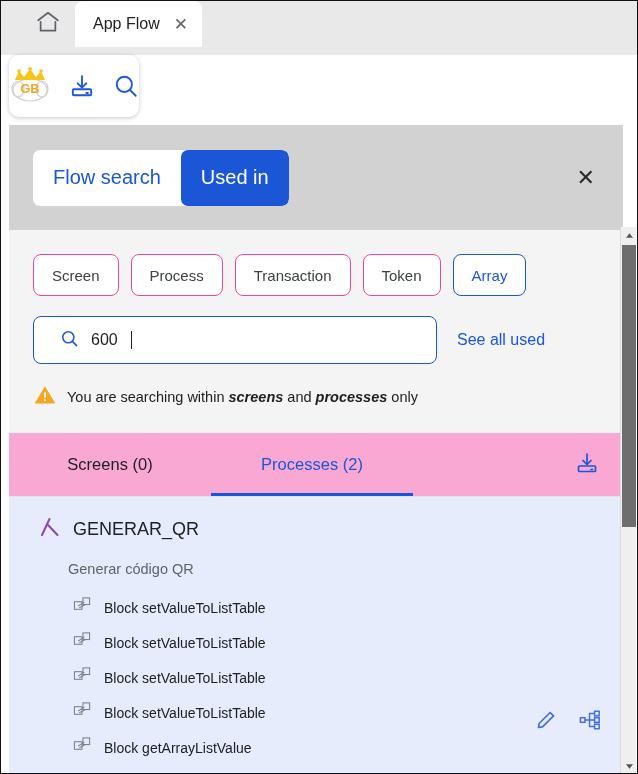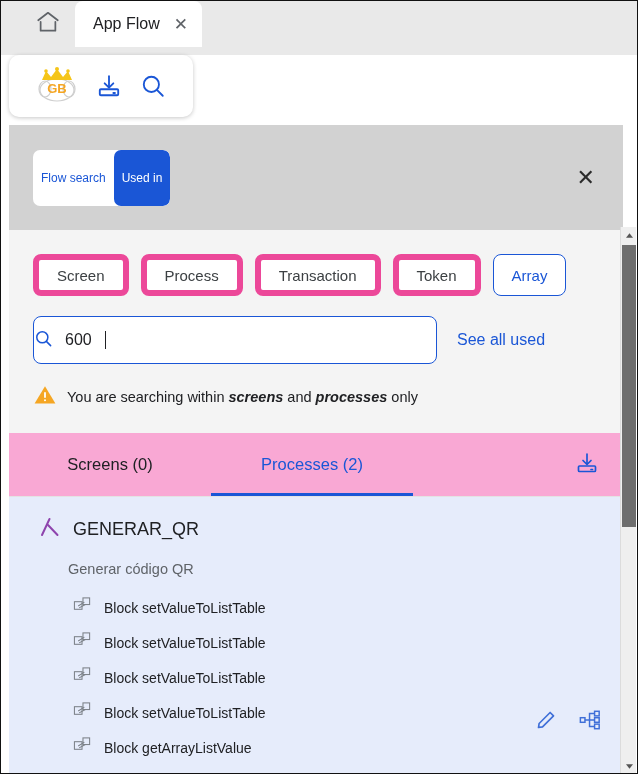--- a/index.html
+++ b/index.html
@@ -60,21 +60,21 @@
     position: absolute;
     top: 54px; left: 8px;
     z-index: 5;
   }
   .toolbar {
     background: #ffffff;
     border-radius: 10px;
     box-shadow: 0 1px 4px rgba(0,0,0,.22);
     height: 62px;
     display: flex; align-items: center;
-    padding: 0 27px;
+    padding: 0 0;
     gap: 18px;
   }
   .tb-icon { cursor: pointer; display:flex; align-items:center; justify-content:center; }
 
   
   .panel {
     position: absolute;
     top: 124px; left: 8px;
     width: 614px; height: 648px;
     background: #ffffff;
@@ -89,22 +89,22 @@
   }
   .segmented {
     background: #ffffff;
     border-radius: 7px;
     height: 56px;
     display: flex; align-items: stretch;
     overflow: hidden;
   }
   .seg {
     display: flex; align-items: center; justify-content: center;
-    padding: 0 8px;
-    font-size: 12px;
+    padding: 0 20px;
+    font-size: 20px;
     cursor: pointer;
     white-space: nowrap;
   }
   .seg.inactive { color: #1a56d6; }
   .seg.active { background: #1a56d6; color: #ffffff; font-weight: normal; border-radius: 7px; }
   .panel-close {
     position: absolute;
     right: 28px; top: 50%;
     transform: translateY(-50%);
     font-size: 22px;
@@ -116,21 +116,21 @@
 
   
   .filter-body {
     background: #f4f4f4;
     padding: 24px 24px 0 24px;
     height: 203px;
   }
   .chips { display: flex; gap: 12px; }
   .chip {
     background: #ffffff;
-    border: 6px solid #ec4899;
+    border: 1px solid #ec4899;
     border-radius: 8px;
     height: 42px;
     display: flex; align-items: center;
     padding: 0 18px;
     font-size: 15px;
     color: #3c4043;
     cursor: pointer;
     white-space: nowrap;
   }
   .chip.selected {
@@ -142,21 +142,21 @@
     margin-top: 20px;
     gap: 20px;
   }
   .searchbox {
     flex: 0 0 auto;
     width: 404px; height: 48px;
     border: 1.5px solid #1a56d6;
     border-radius: 8px;
     background: #ffffff;
     display: flex; align-items: center;
-    padding: 0 0;
+    padding: 0 26px;
     gap: 12px;
     cursor: text;
   }
   .search-value {
     font-size: 16px;
     color: #202124;
     position: relative;
   }
   .caret {
     display: inline-block;

